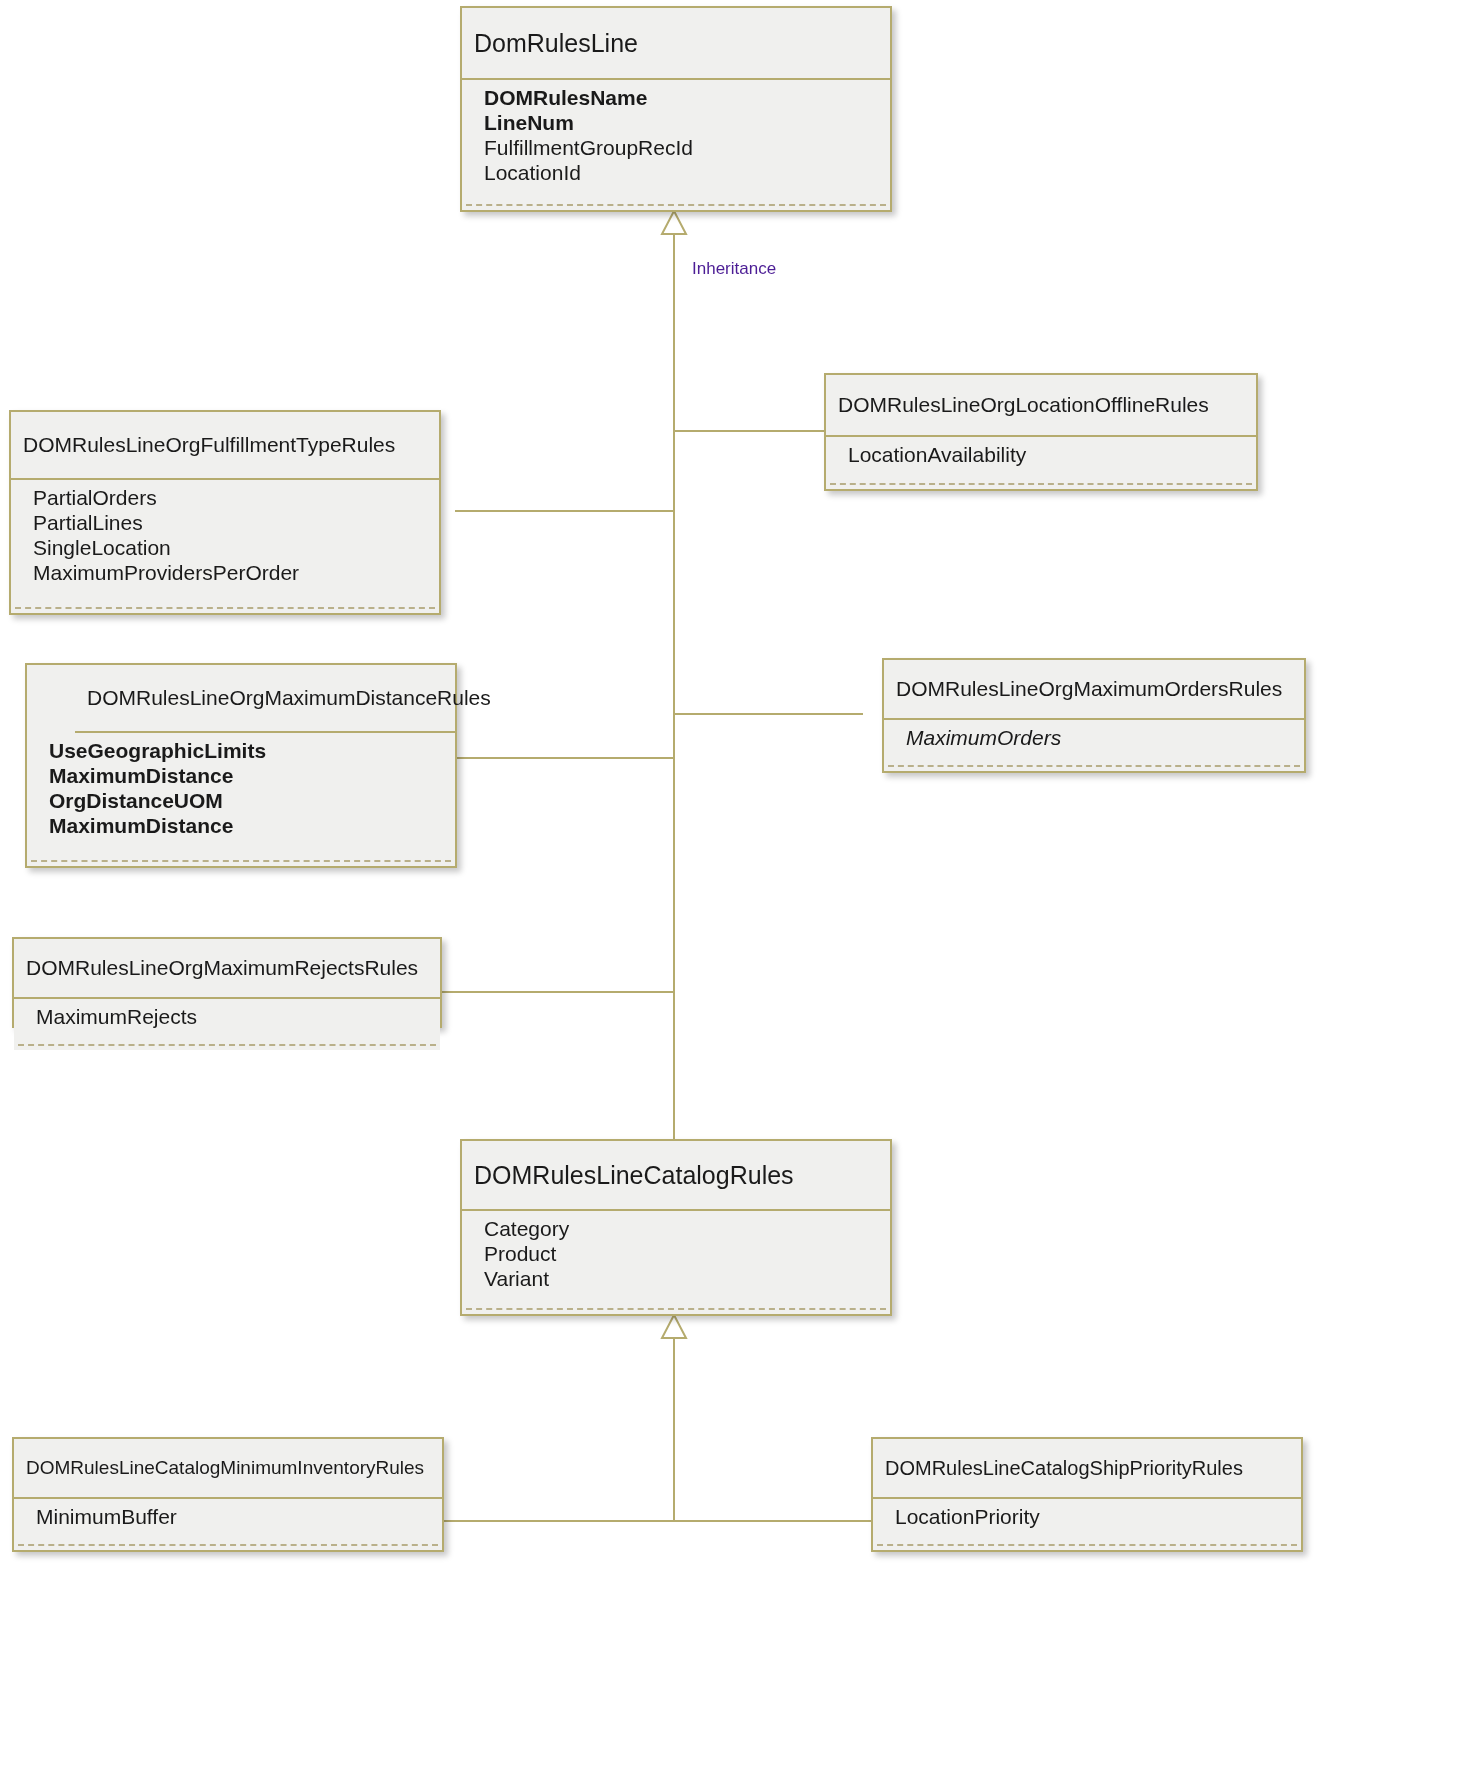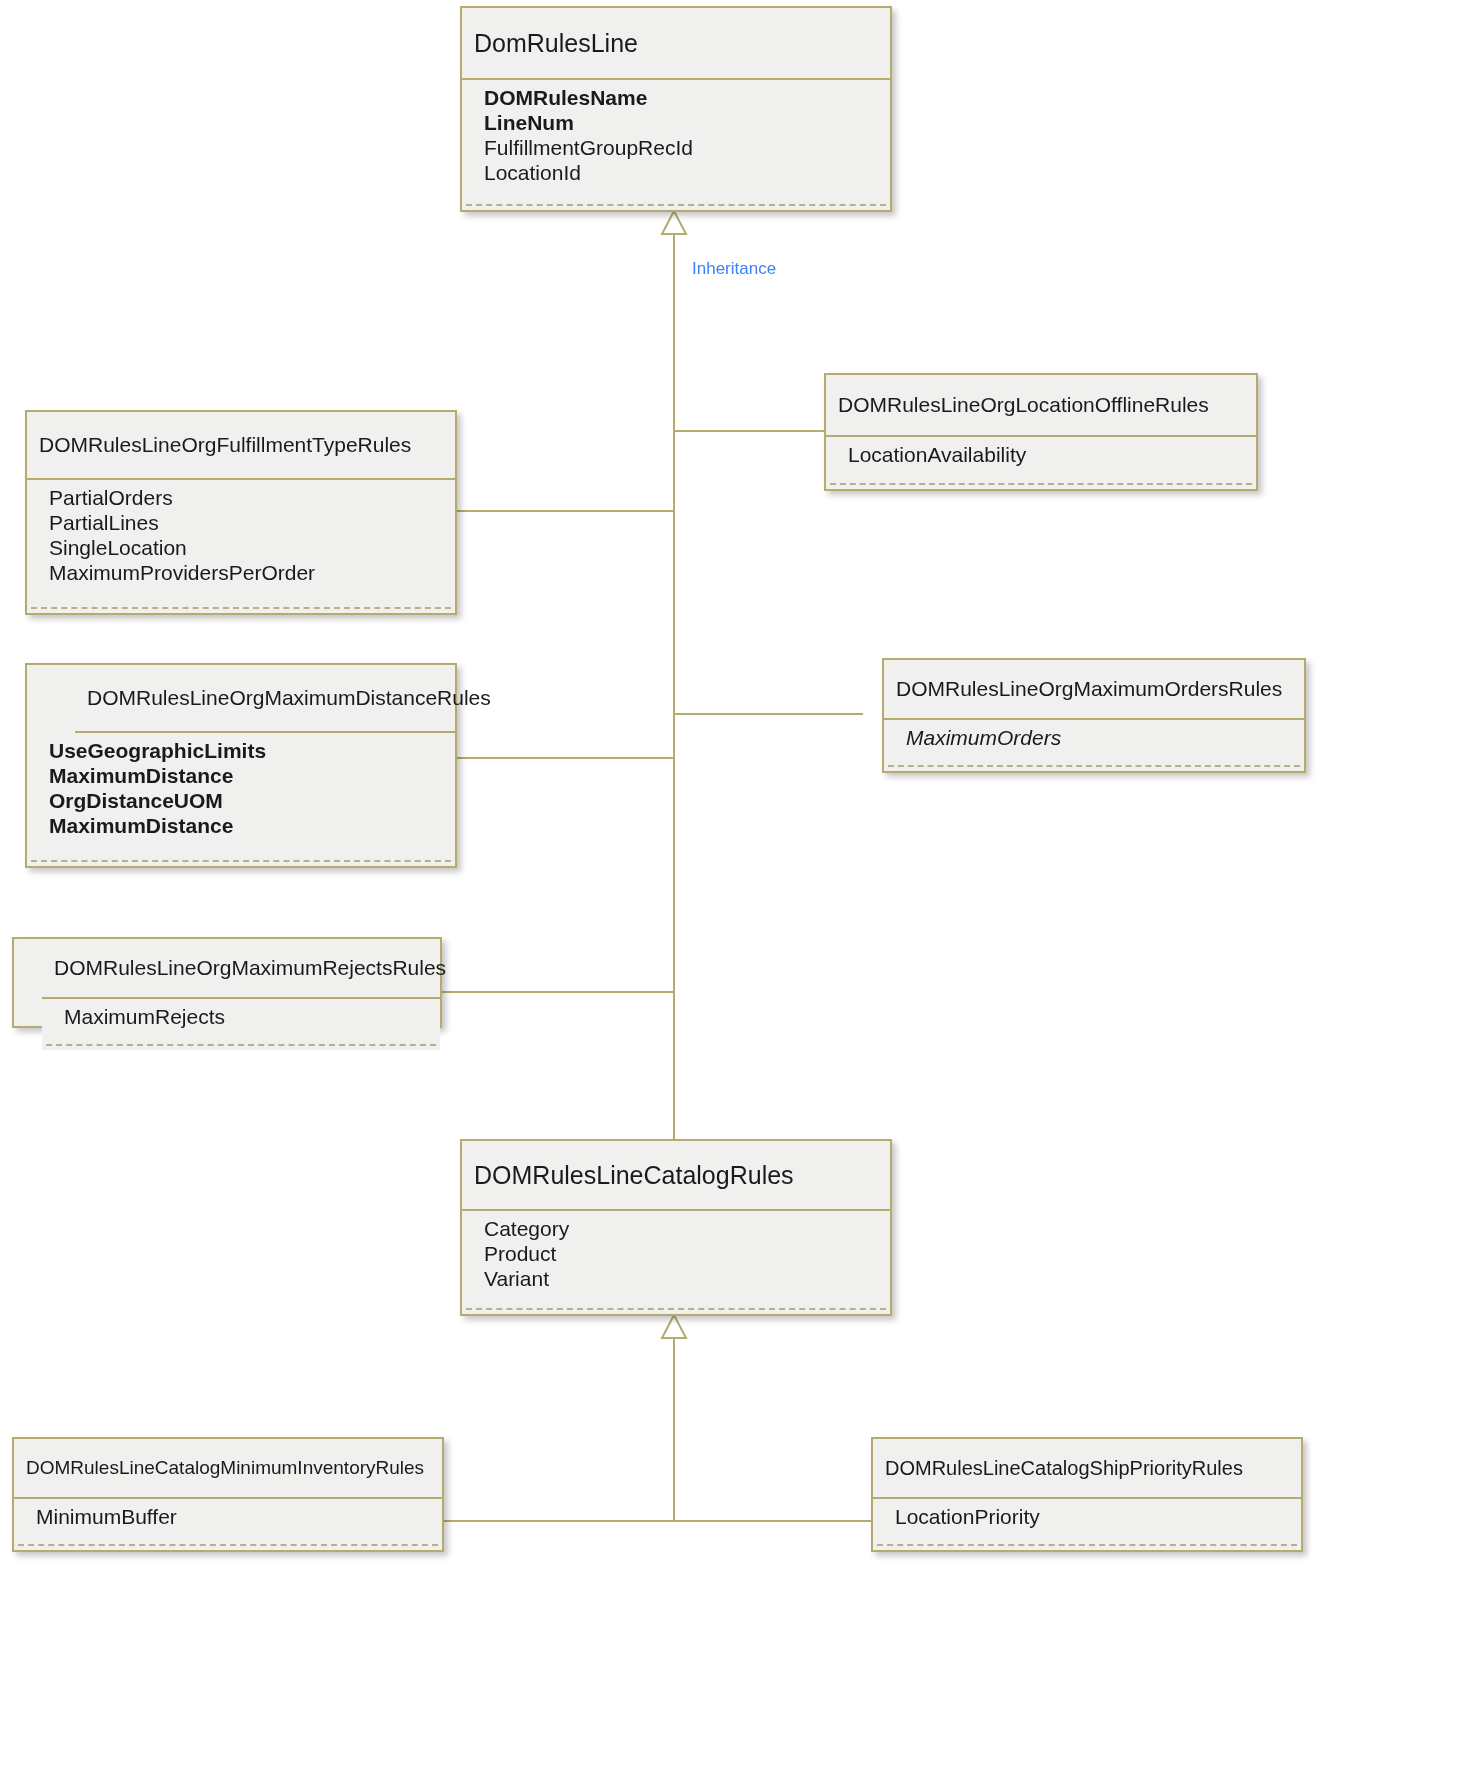--- a/index.html
+++ b/index.html
@@ -72,21 +72,21 @@
   }
   .edge.v { width: 2px; }
   .edge.h { height: 2px; }
   .tri-outline {
     position: absolute;
     z-index: 4;
   }
 
   .edge-label {
     position: absolute;
-    color: #3b82f6;
+    color: #4c1d95;
     white-space: nowrap;
     z-index: 6;
   }
 </style>
 </head>
 <body>
 
 <div id="canvas">
 
   <div class="edge v" style="left:673px; top:228px; height:915px;"></div>
@@ -130,21 +130,21 @@
 
   <div class="uml-class" style="left:824px; top:373px; width:434px; height:118px;">
     <div class="uml-title" style="height:62px; font-size:21px;">
       <span>DOMRulesLineOrgLocationOfflineRules</span>
     </div>
     <div class="uml-attrs" style="height:52px; font-size:21px;">
       <div class="uml-attr">LocationAvailability</div>
     </div>
   </div>
 
-  <div class="uml-class" style="left:25px; top:410px; width:432px; height:205px;">
+  <div class="uml-class" style="left:9px; top:410px; width:432px; height:205px;">
     <div class="uml-title" style="height:68px; font-size:21px;">
       <span>DOMRulesLineOrgFulfillmentTypeRules</span>
     </div>
     <div class="uml-attrs" style="height:133px; font-size:21px;">
       <div class="uml-attr">PartialOrders</div>
       <div class="uml-attr">PartialLines</div>
       <div class="uml-attr">SingleLocation</div>
       <div class="uml-attr">MaximumProvidersPerOrder</div>
     </div>
   </div>
@@ -163,21 +163,21 @@
 
   <div class="uml-class" style="left:882px; top:658px; width:424px; height:115px;">
     <div class="uml-title" style="height:60px; font-size:21px;">
       <span>DOMRulesLineOrgMaximumOrdersRules</span>
     </div>
     <div class="uml-attrs" style="height:51px; font-size:21px;font-style:italic;">
       <div class="uml-attr">MaximumOrders</div>
     </div>
   </div>
 
-  <div class="uml-class" style="left:12px; top:937px; width:430px; height:91px;padding-left:28px;">
+  <div class="uml-class" style="left:12px; top:937px; width:430px; height:91px;">
     <div class="uml-title" style="height:60px; font-size:21px;">
       <span>DOMRulesLineOrgMaximumRejectsRules</span>
     </div>
     <div class="uml-attrs" style="height:51px; font-size:21px;">
       <div class="uml-attr">MaximumRejects</div>
     </div>
   </div>
 
   <div class="uml-class" style="left:460px; top:1139px; width:432px; height:177px;">
     <div class="uml-title" style="height:70px; font-size:25px;">

